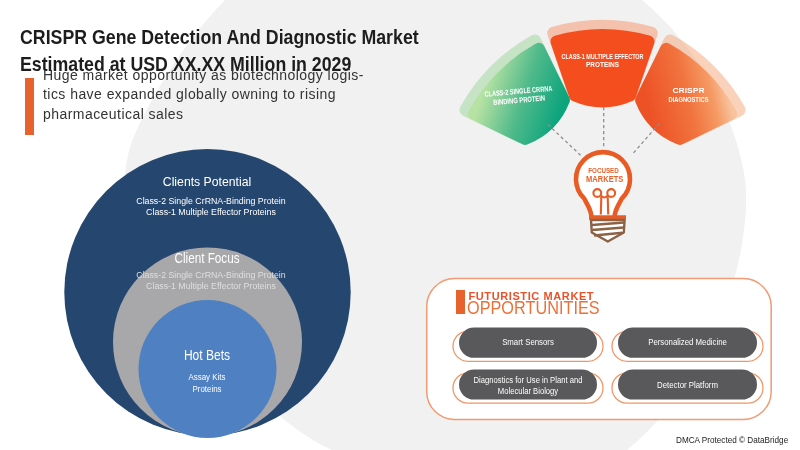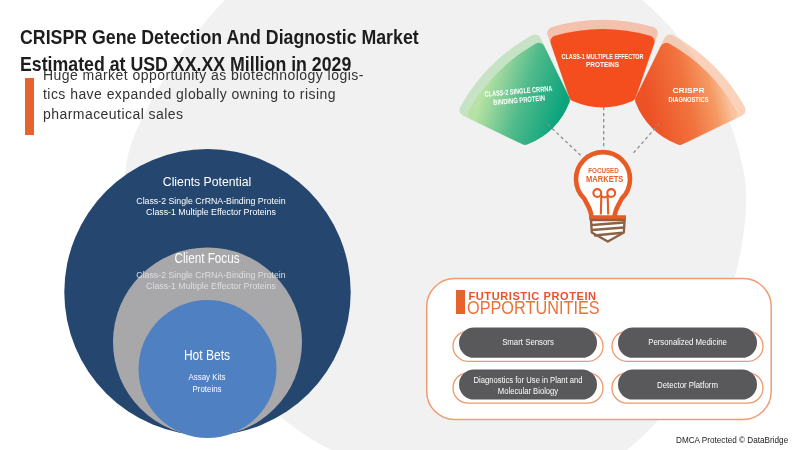--- a/index.html
+++ b/index.html
@@ -137,21 +137,21 @@
 <div class="abs" id="sub">Huge market opportunity as biotechnology logis-<br>tics have expanded globally owning to rising<br>pharmaceutical sales</div>
 
 <div class="abs ct" id="cp1">Clients Potential</div>
 <div class="abs ct" id="cp2">Class-2 Single CrRNA-Binding Protein<br>Class-1 Multiple Effector Proteins</div>
 <div class="abs ct" id="cf1">Client Focus</div>
 <div class="abs ct" id="cf2">Class-2 Single CrRNA-Binding Protein<br>Class-1 Multiple Effector Proteins</div>
 <div class="abs ct" id="hb1">Hot Bets</div>
 <div class="abs ct" id="hb2">Assay Kits<br>Proteins</div>
 
 <div class="abs" id="ft1"></div>
-<div class="abs" id="ft2">FUTURISTIC PROTEIN</div>
+<div class="abs" id="ft2">FUTURISTIC MARKET</div>
 <div class="abs" id="ft3">OPPORTUNITIES</div>
 
 <div class="abs pill" id="p1">Smart Sensors</div>
 <div class="abs pill" id="p2">Personalized Medicine</div>
 <div class="abs pill" id="p3">Diagnostics for Use in Plant and<br>Molecular Biology</div>
 <div class="abs pill" id="p4">Detector Platform</div>
 
 <div class="abs" id="dmca">DMCA Protected © DataBridge</div>
 
 </body></html>

